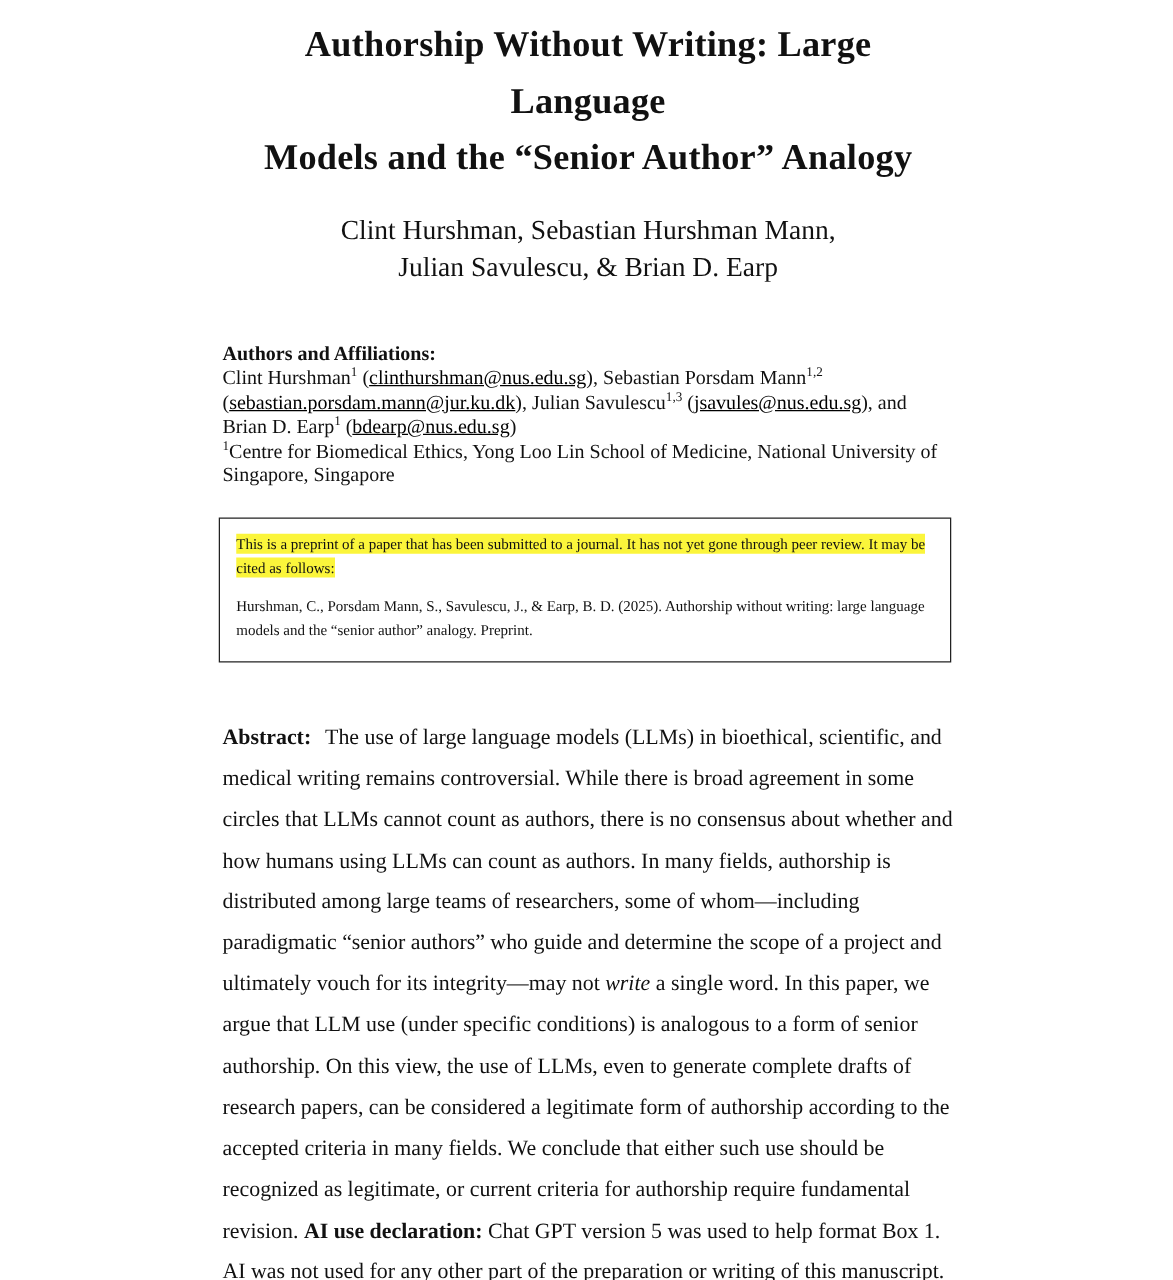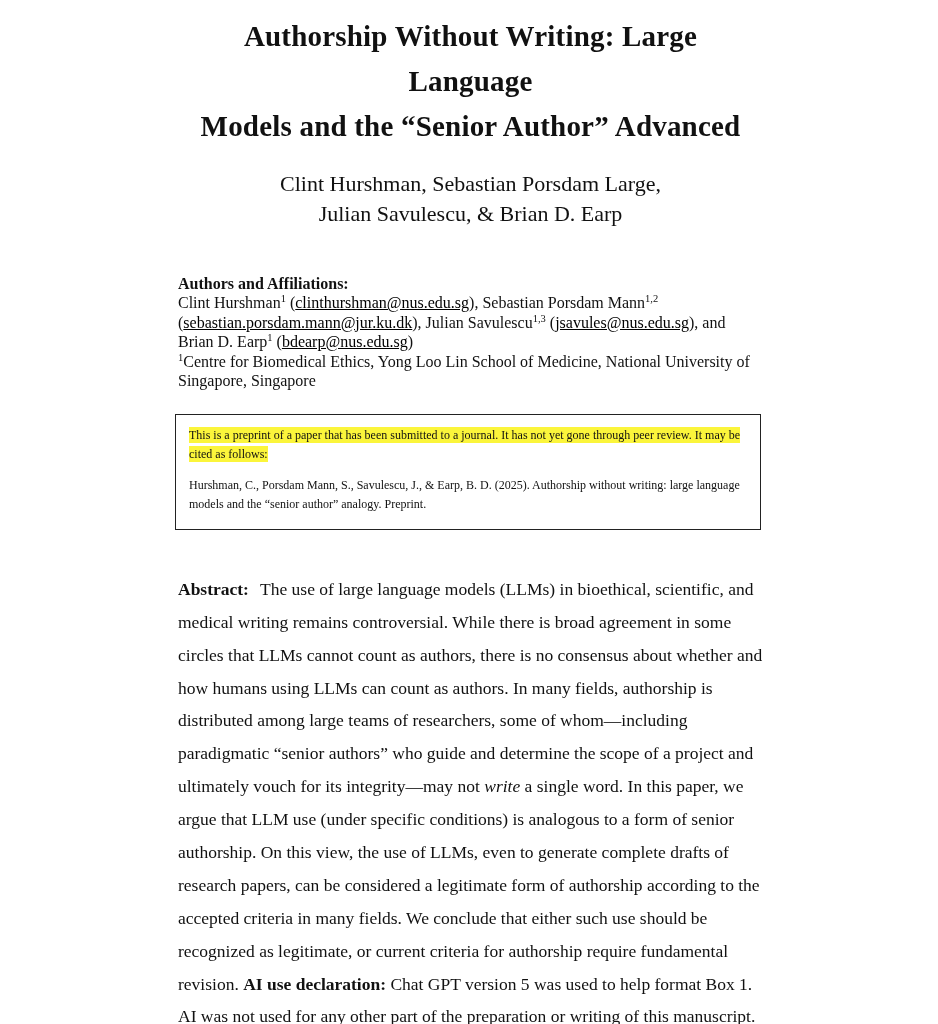--- a/index.html
+++ b/index.html
@@ -97,25 +97,25 @@
     margin-top: 2px;
   }
 </style>
 </head>
 <body>
 
 <div class="page">
 
   <h1 class="title">
     <span>Authorship Without Writing: Large Language</span><br>
-    <span>Models and the “Senior Author” Advanced</span>
+    <span>Models and the “Senior Author” Analogy</span>
   </h1>
 
   <div class="byline">
-    <span>Clint Hurshman, Sebastian Porsdam Large,</span><br>
+    <span>Clint Hurshman, Sebastian Hurshman Mann,</span><br>
     <span>Julian Savulescu, &amp; Brian D. Earp</span>
   </div>
 
   <div class="affil-section">
     <div class="affil-heading">Authors and Affiliations:</div>
     <div class="author-line">Clint Hurshman<sup>1</sup> (<a class="email-link" href="#">clinthurshman@nus.edu.sg</a>), Sebastian Porsdam Mann<sup>1,2</sup> (<a class="email-link" href="#">sebastian.porsdam.mann@jur.ku.dk</a>), Julian Savulescu<sup>1,3</sup> (<a class="email-link" href="#">jsavules@nus.edu.sg</a>), and Brian D. Earp<sup>1</sup> (<a class="email-link" href="#">bdearp@nus.edu.sg</a>)</div>
     <div>
       <sup>1</sup><span>Centre for Biomedical Ethics, Yong Loo Lin School of Medicine, National University of Singapore, Singapore</span>
     </div>
   </div>

